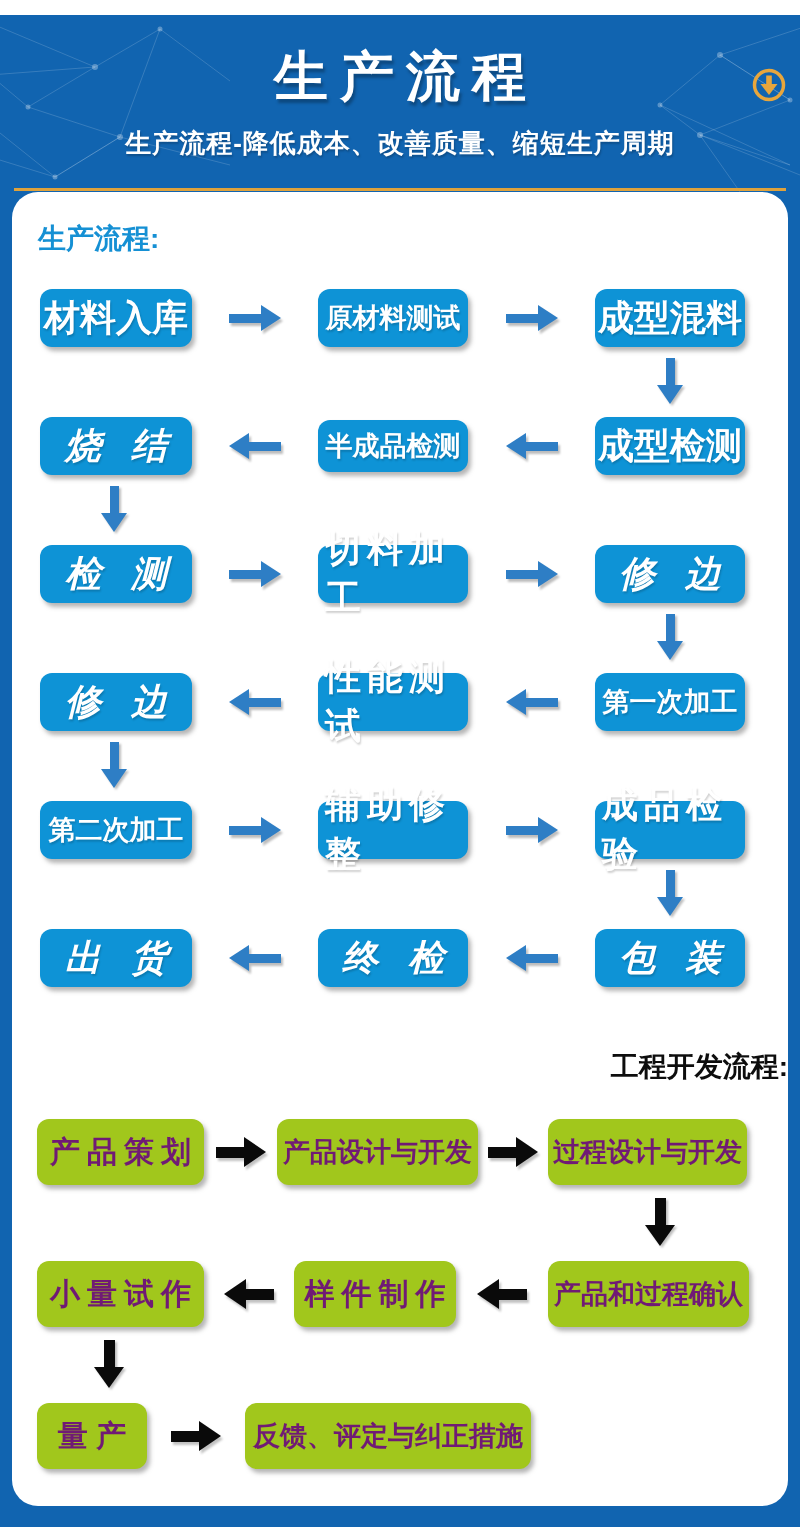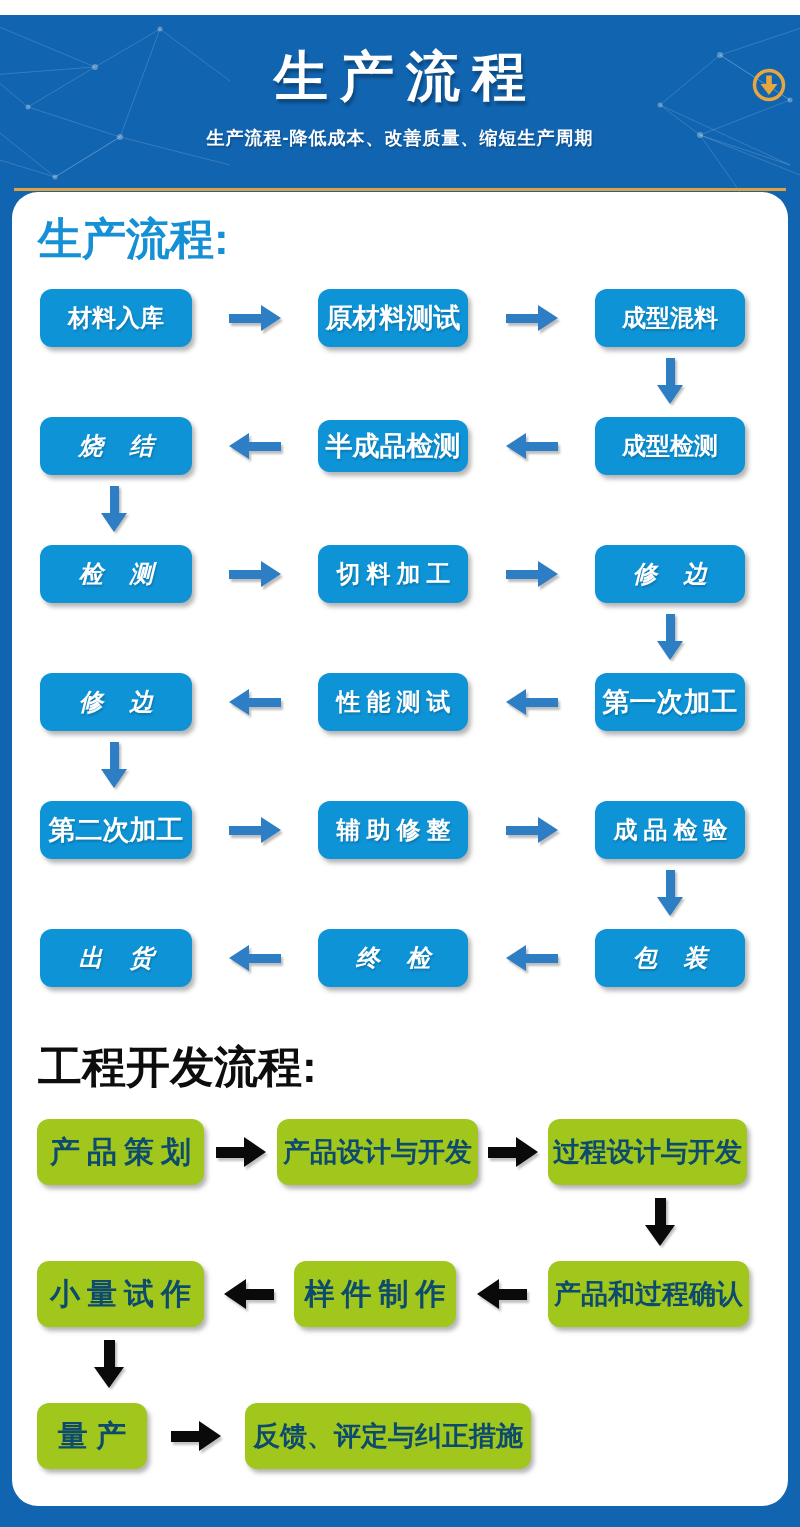--- a/index.html
+++ b/index.html
@@ -7,42 +7,42 @@
   .page { position:relative; width:800px; height:1527px; margin:0 auto; background:#1164b0; overflow:hidden; }
   .top-strip { height:15px; background:#ffffff; }
 
   
   .hero { position:relative; height:177px; background:#1164b0; text-align:center; overflow:hidden; }
   .hero .net { position:absolute; top:0; pointer-events:none; }
   .net-left { left:0; }
   .net-right { right:0; }
   .hero h1 { margin-top:26px; color:#ffffff; font-size:54px; font-weight:bold; letter-spacing:12px; padding-left:12px;
              text-shadow:2px 4px 3px rgba(0,0,0,.28); }
-  .subtitle { margin-top:12px; color:#ffffff; font-size:18px; font-weight:bold; letter-spacing:1px;
+  .subtitle { margin-top:12px; color:#ffffff; font-size:26px; font-weight:bold; letter-spacing:1px;
               text-shadow:1px 2px 2px rgba(0,0,0,.22); }
   .gold-line { position:absolute; left:14px; right:14px; bottom:1px; height:3px; background:#dfa23c; }
   .scroll-btn { position:absolute; right:13px; top:52px; width:36px; height:36px; cursor:pointer; }
 
   
   .panel { position:relative; margin:0 12px; background:#ffffff; border-radius:26px; padding:24px 0 36px; }
-  h2 { font-size:44px; font-weight:bold; line-height:46px; }
+  h2 { font-size:28px; font-weight:bold; line-height:46px; }
   .h-prod { color:#1590d4; margin:0 0 26px 26px; }
-  .h-eng  { color:#0d0d0d; margin:56px 0 28px 26px; }
+  .h-eng  { color:#0d0d0d; margin:56px 0 28px 26px;text-align:right; }
 
   
   .brow { display:grid; grid-template-columns:152px 126px 150px 127px 150px; margin-left:28px; align-items:center; height:60px; }
   .grow { display:grid; align-items:center; height:68px; margin-left:25px; }
   .g1 { grid-template-columns:167px 73px 201px 70px 199px; }
   .g2 { grid-template-columns:167px 90px 162px 92px 201px; }
   .g3 { grid-template-columns:110px 98px 286px;text-align:center; }
 
-  .bbox { height:58px; background:#0e93d6; border-radius:12px; color:#ffffff; font-weight:bold; font-size:24px;
+  .bbox { height:58px; background:#0e93d6; border-radius:12px; color:#ffffff; font-weight:bold; font-size:36px;
           display:flex; align-items:center; justify-content:center;
           box-shadow:3px 4px 4px rgba(110,110,110,.5); text-shadow:1px 2px 2px rgba(0,0,0,.18); }
-  .gbox { height:66px; background:#a1c71c; border-radius:12px; color:#0c4a6e; font-weight:bold; font-size:30px;
+  .gbox { height:66px; background:#a1c71c; border-radius:12px; color:#701a75; font-weight:bold; font-size:30px;
           display:flex; align-items:center; justify-content:center;
           box-shadow:3px 4px 4px rgba(110,110,110,.5); }
   .c5  { font-size:27px; }
   .c7  { font-size:27px; }
   .short { height:52px; }
   .sp2 { letter-spacing:10px; padding-left:10px;font-style:italic; }
   .ls  { letter-spacing:6px;  padding-left:7px; }
   .gsp { letter-spacing:7px;  padding-left:7px; }
 
   

